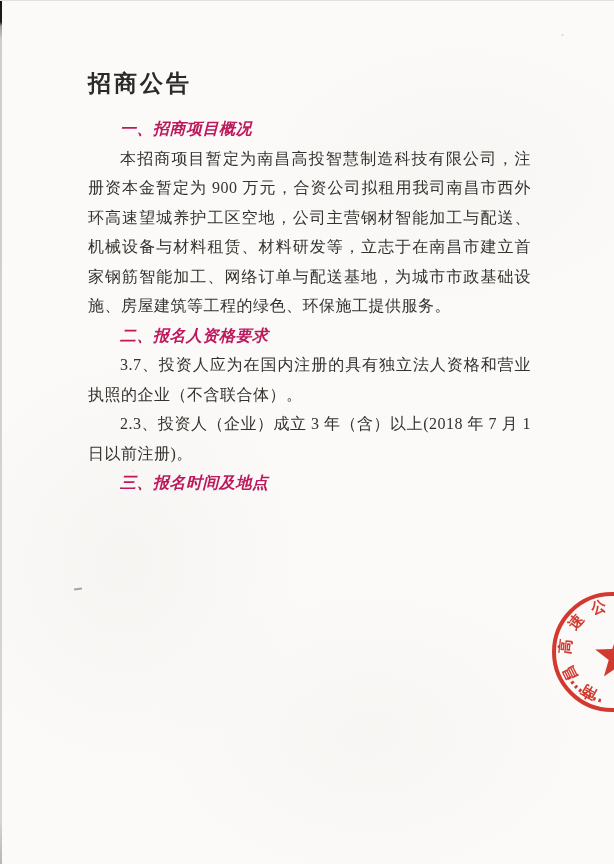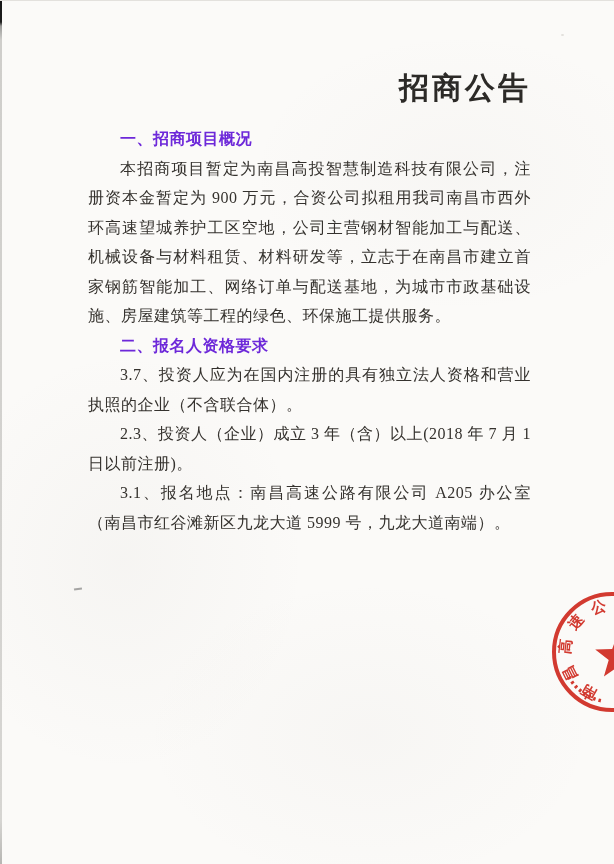--- a/index.html
+++ b/index.html
@@ -31,32 +31,32 @@
   .speck.s1 { left: 561px; top: 34px; width: 3px; height: 2px; }
   .speck.s2 { left: 132px; top: 470px; width: 2px; height: 2px; }
 
   
   .doc {
     position: absolute; left: 88px; top: 68px; width: 443px;
     color: #35322e;
   }
   .doc h1 {
     margin: 0 0 15px 0;
-    font-size: 30px; font-weight: bold;
-    text-align: right; letter-spacing: 3px;
+    font-size: 23px; font-weight: bold;
+    text-align: left; letter-spacing: 3px;
     color: #2c2a27;
   }
   .doc p {
     margin: 0;
     font-size: 16px; line-height: 29.5px;
     text-align: justify;
     text-indent: 2em;
     letter-spacing: 0.5px;
   }
-  .doc p.heading { font-weight: bold; color: #6d28d9; }
+  .doc p.heading { font-weight: bold; color: #be185d; font-style: italic; }
 
   
   .seal {
     position: absolute; left: 542px; top: 583px;
     width: 72px; height: 142px;
     opacity: 0.92;
   }
   .seal text {
     font-family: "Liberation Serif", "DejaVu Serif", serif;
     font-weight: bold;
@@ -71,21 +71,21 @@
 <div class="speck s1"></div>
 <div class="speck s2"></div>
 
 <div class="doc">
   <h1>招商公告</h1>
   <p class="heading">一、招商项目概况</p>
   <p class="body">本招商项目暂定为南昌高投智慧制造科技有限公司，注册资本金暂定为 900 万元，合资公司拟租用我司南昌市西外环高速望城养护工区空地，公司主营钢材智能加工与配送、机械设备与材料租赁、材料研发等，立志于在南昌市建立首家钢筋智能加工、网络订单与配送基地，为城市市政基础设施、房屋建筑等工程的绿色、环保施工提供服务。</p>
   <p class="heading">二、报名人资格要求</p>
   <p class="body">3.7、投资人应为在国内注册的具有独立法人资格和营业执照的企业（不含联合体）。</p>
   <p class="body">2.3、投资人（企业）成立 3 年（含）以上(2018 年 7 月 1 日以前注册)。</p>
-  <p class="body">3.1、报名地点：南昌高速公路有限公司 A205 办公室（南昌市红谷滩新区九龙大道 5999 号，九龙大道南端）。</p>
+  <p class="heading">三、报名时间及地点</p>
 </div>
 
 <svg class="seal" viewBox="542 583 72 142">
   <circle cx="612" cy="652" r="58" fill="none" stroke-width="4" stroke="#cf2a20"></circle>
   <path d="M618,633 L612.2,649.1 L595.2,649.6 L608.7,660 L603.9,676.4 L618,666.8 L632.1,676.4 L627.3,660 L640.8,649.6 L623.8,649.1 Z" fill="#cf2a20"></path>
   <path fill="none" stroke-width="3.5" stroke-dasharray="2.5 3" d="M568.7,677 A 50 50 0 0 0 603.3,701.2" stroke="#cf2a20"></path>
   <g font-size="15" text-anchor="middle" fill="#cf2a20">
       <text x="612" y="610" transform="rotate(-150 612 652)">南</text>
       <text x="612" y="610" transform="rotate(-116.66666666666666 612 652)">昌</text>
       <text x="612" y="610" transform="rotate(-83.33333333333333 612 652)">高</text>

